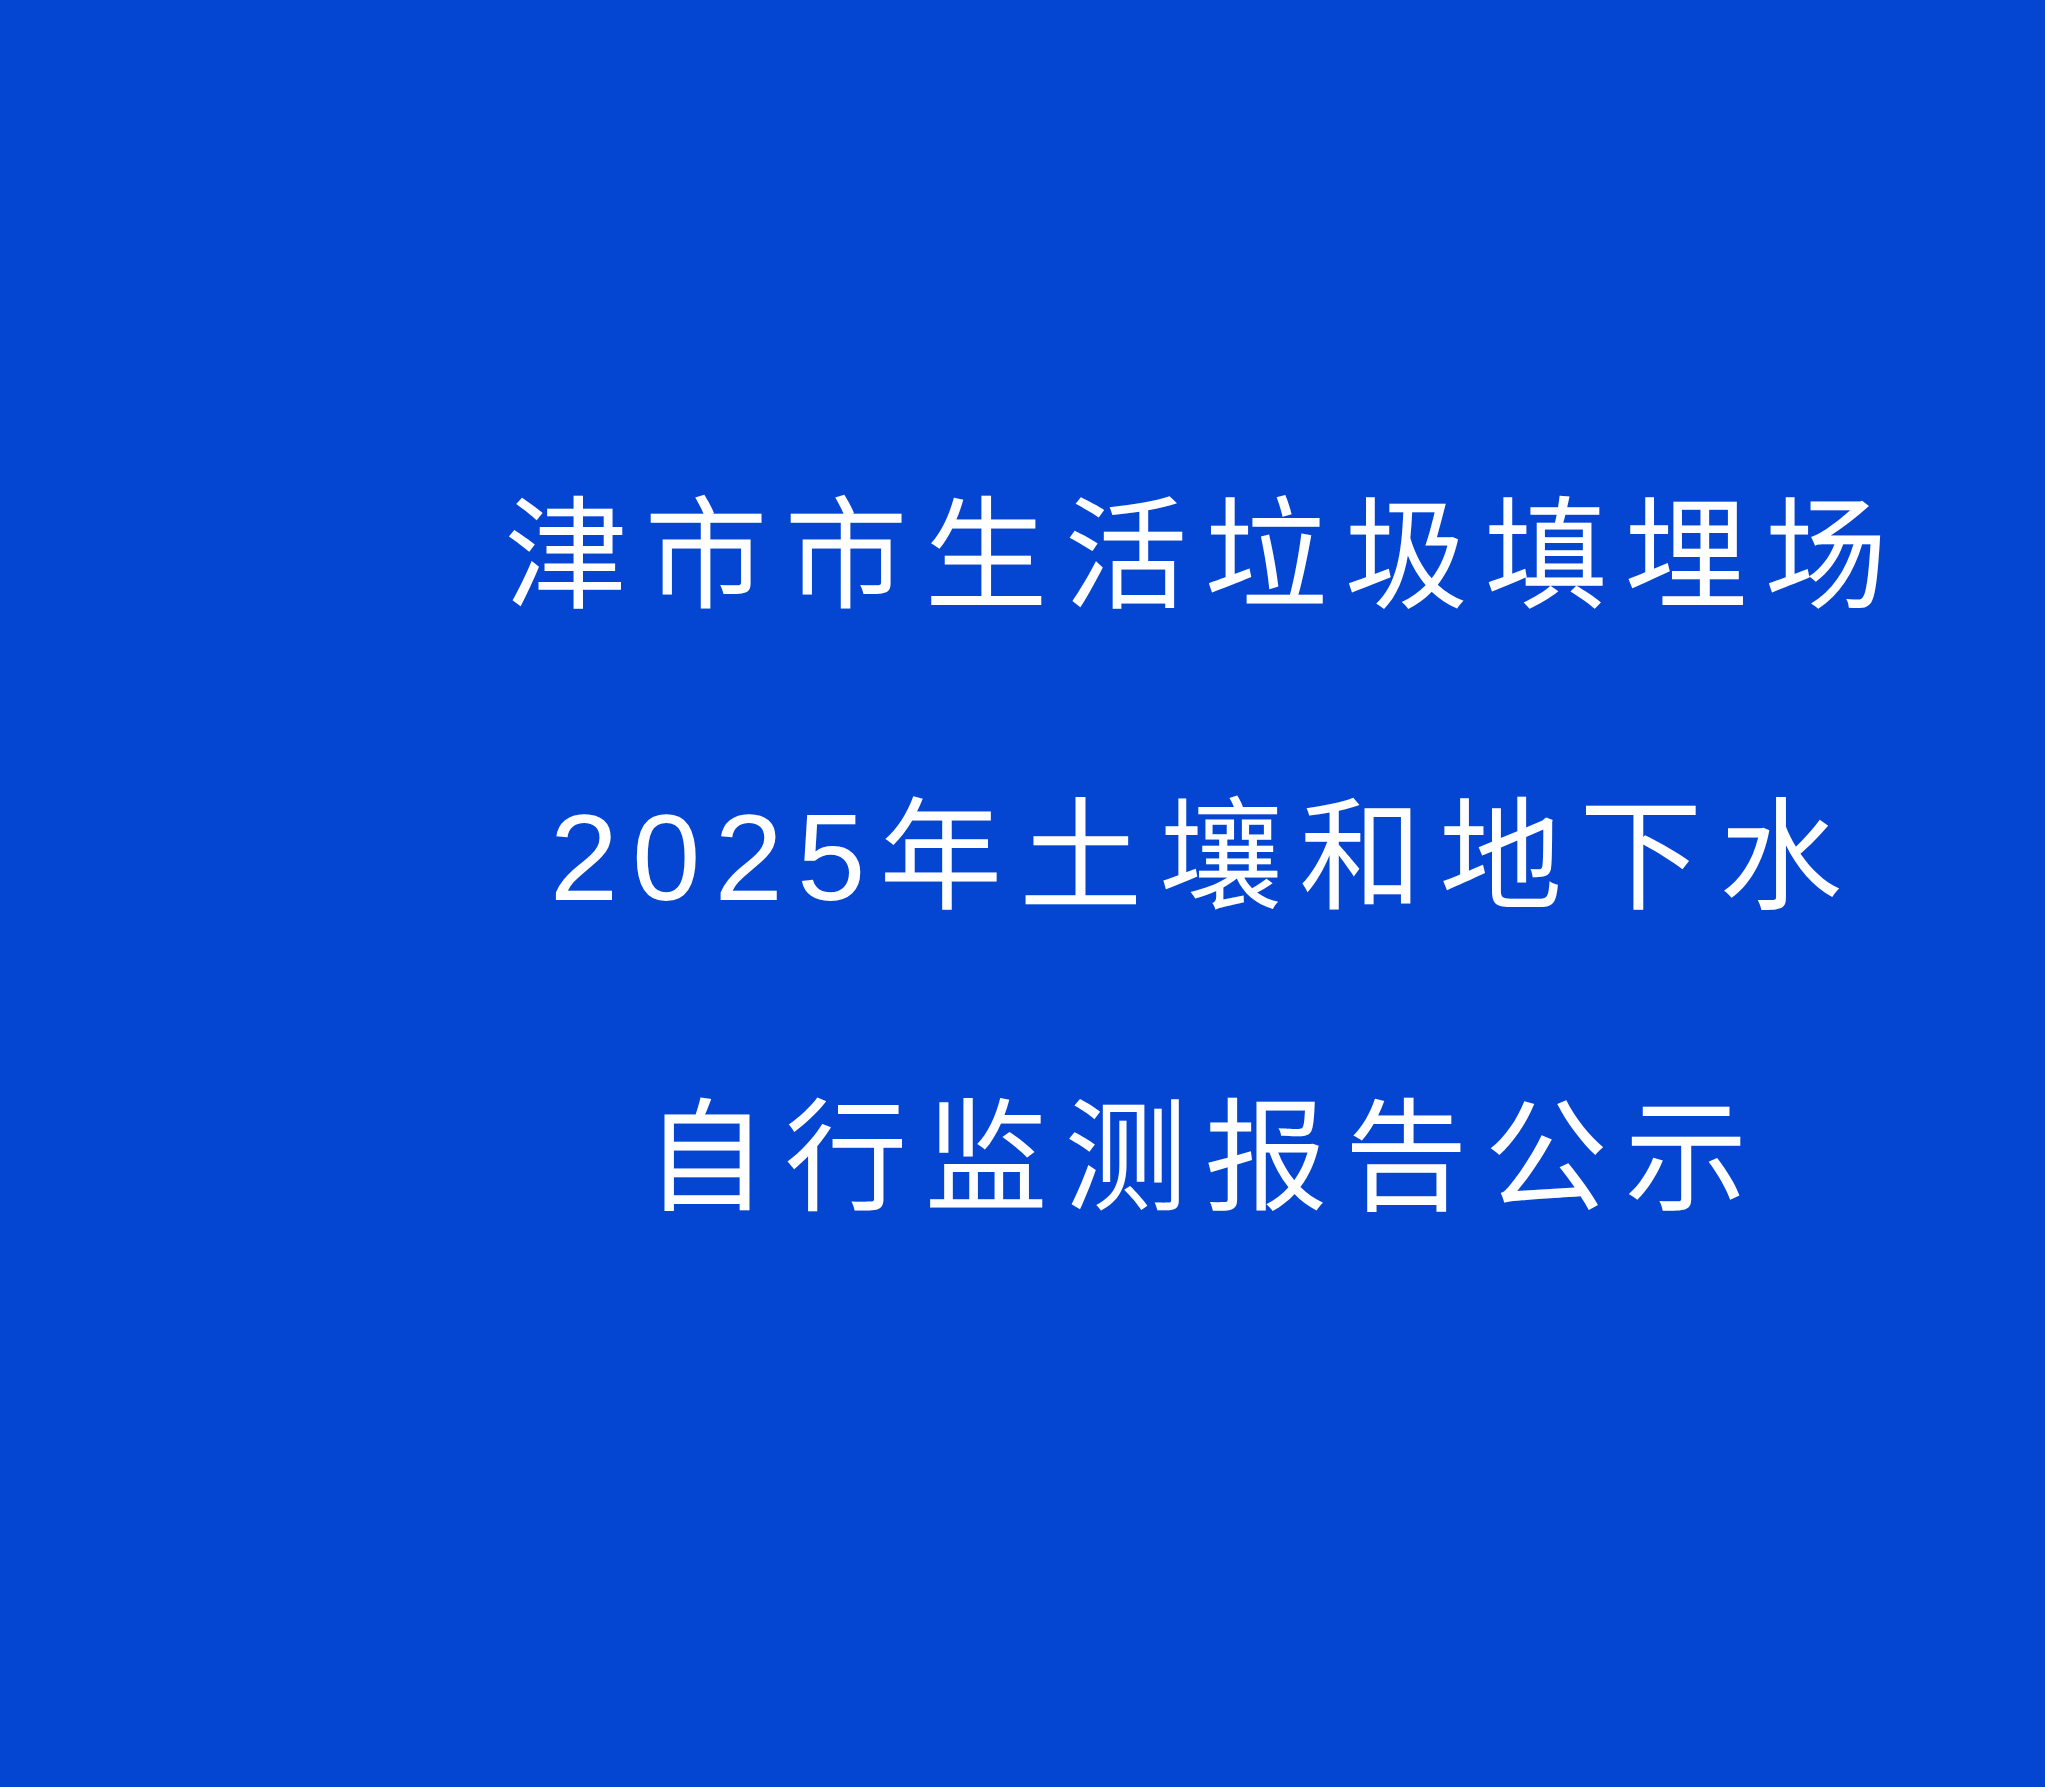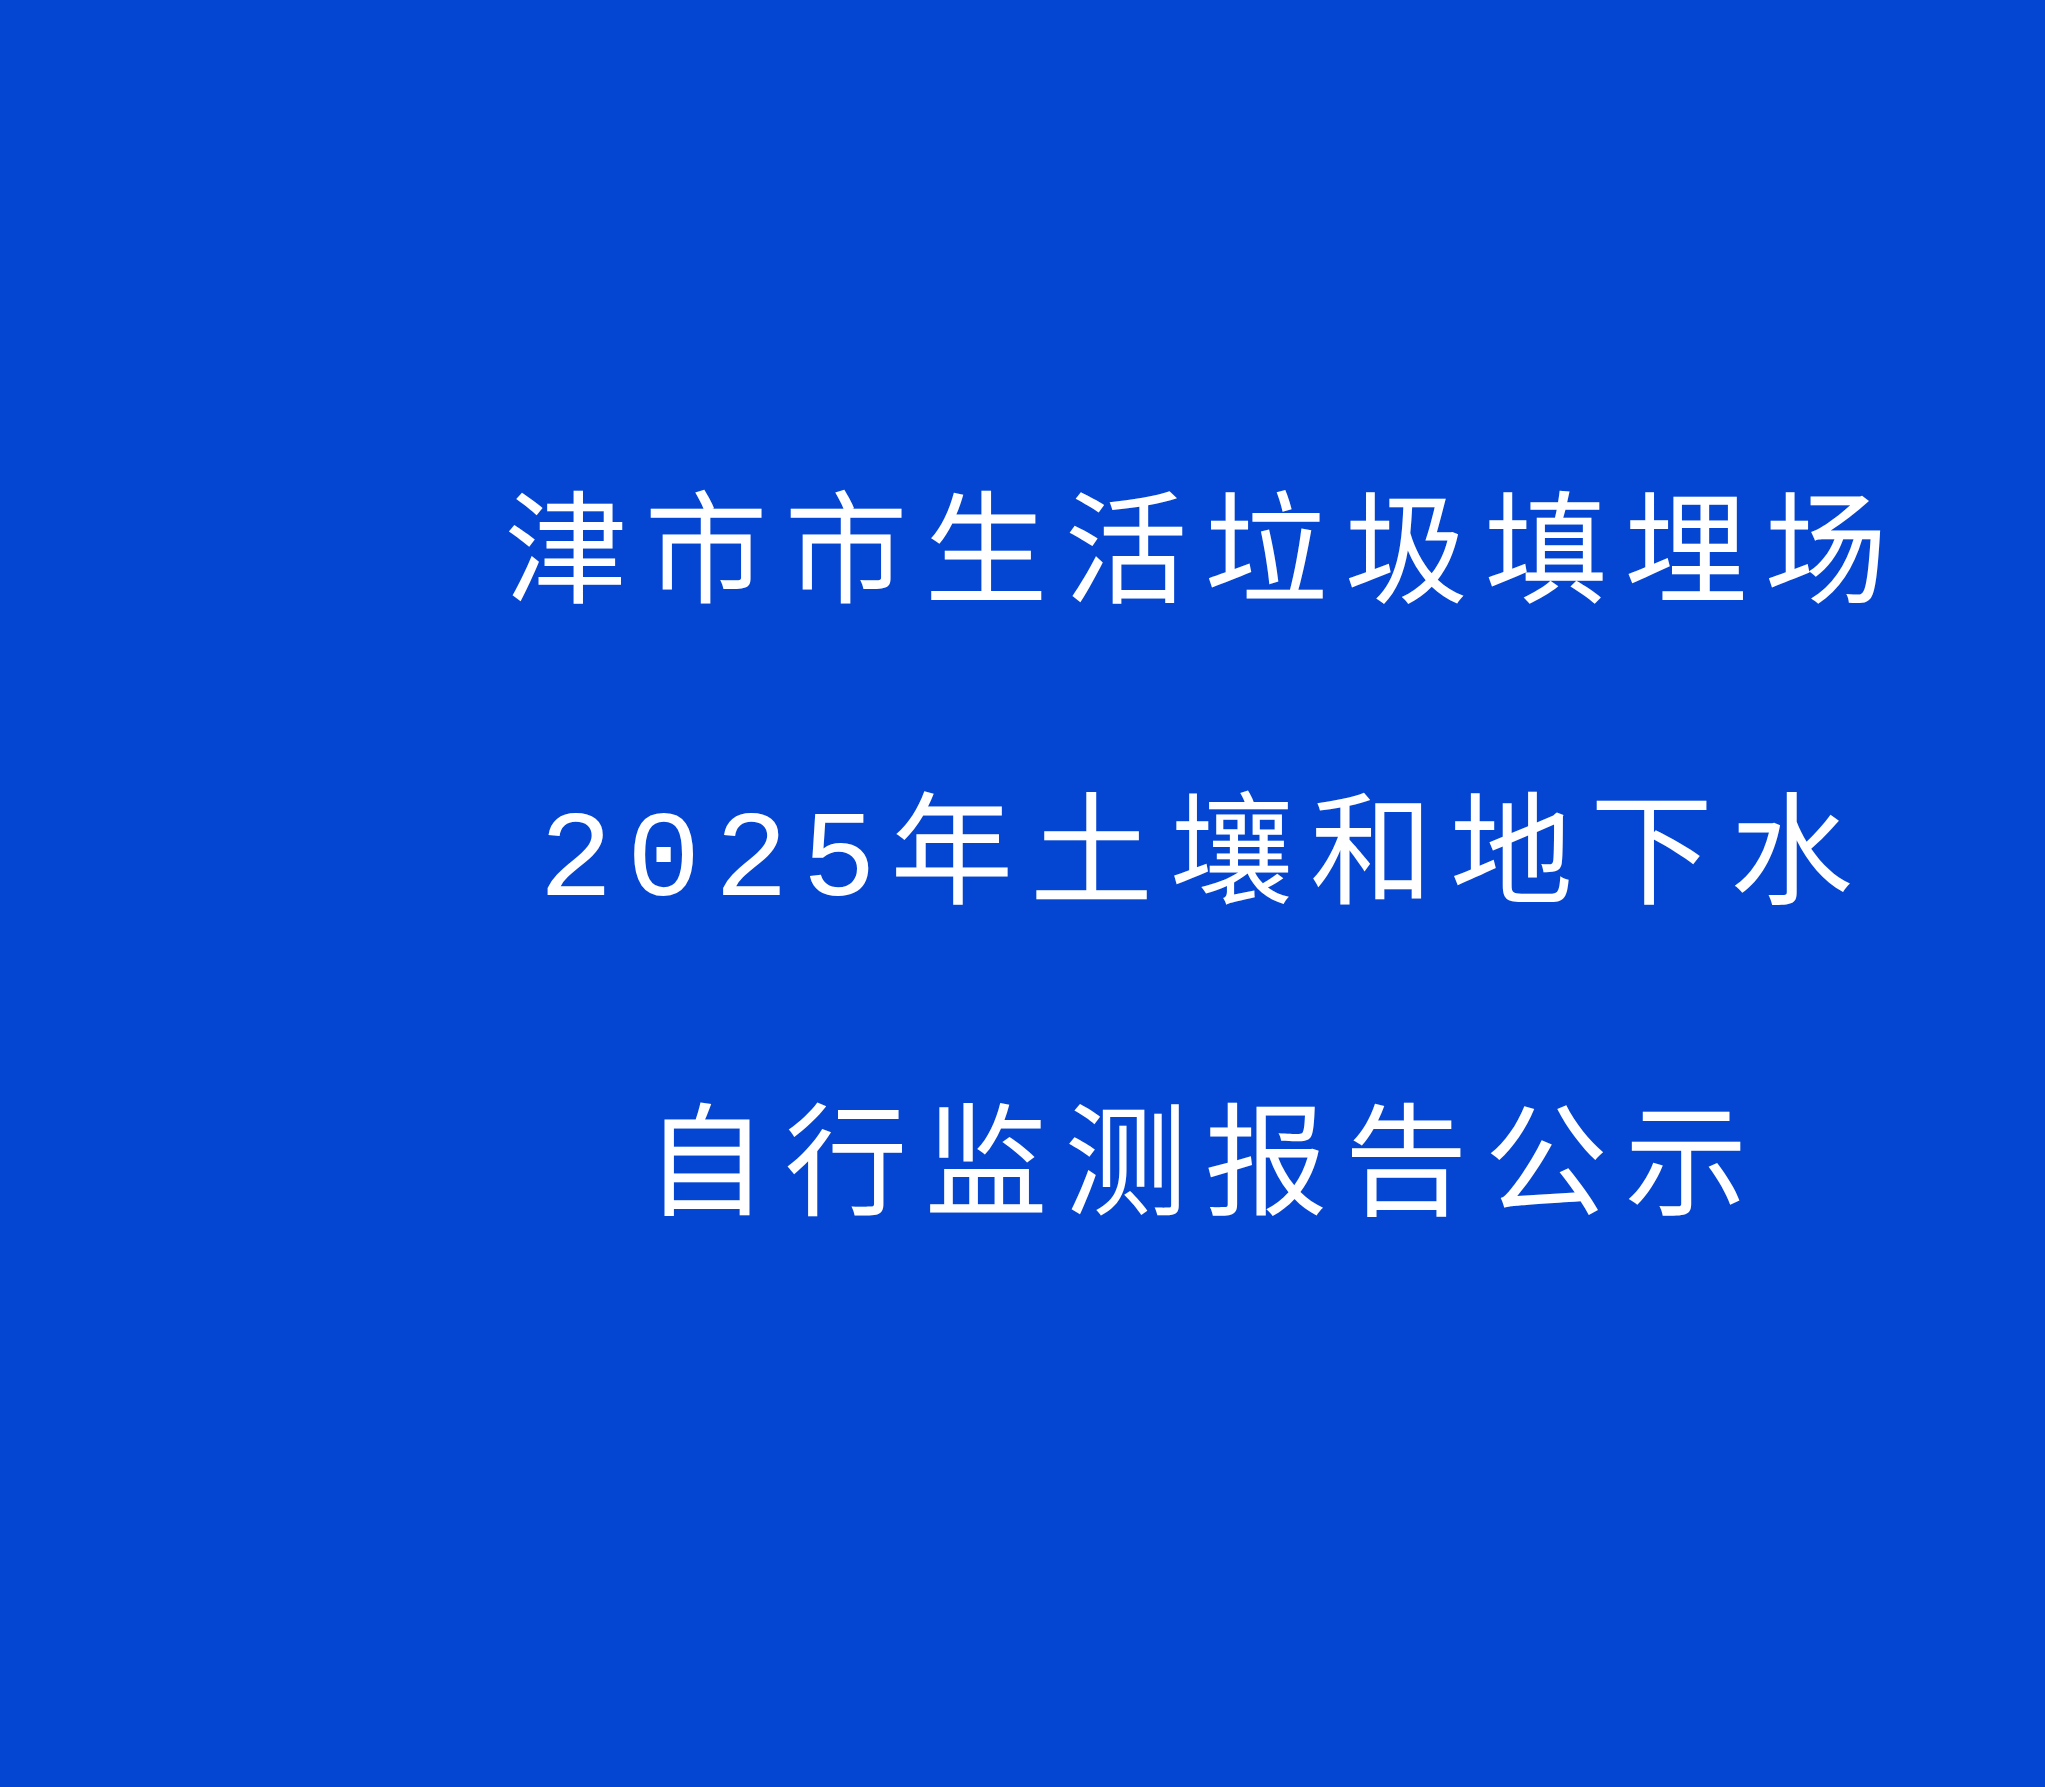--- a/index.html
+++ b/index.html
@@ -49,21 +49,21 @@
     line-height: 301px;
     letter-spacing: 17px;
     
     text-indent: 17px;
     white-space: nowrap;
     -webkit-font-smoothing: antialiased;
   }
 
   
   .latin-run {
-    font-family: Liberation Mono, monospace;
+    font-family: Liberation Sans, sans-serif;
     font-weight: 400;
     letter-spacing: 14px;
   }
 </style>
 </head>
 <body>
 
 <div id="poster" style="background-color: rgb(4, 70, 210);">
 
   <div id="headline-block">

